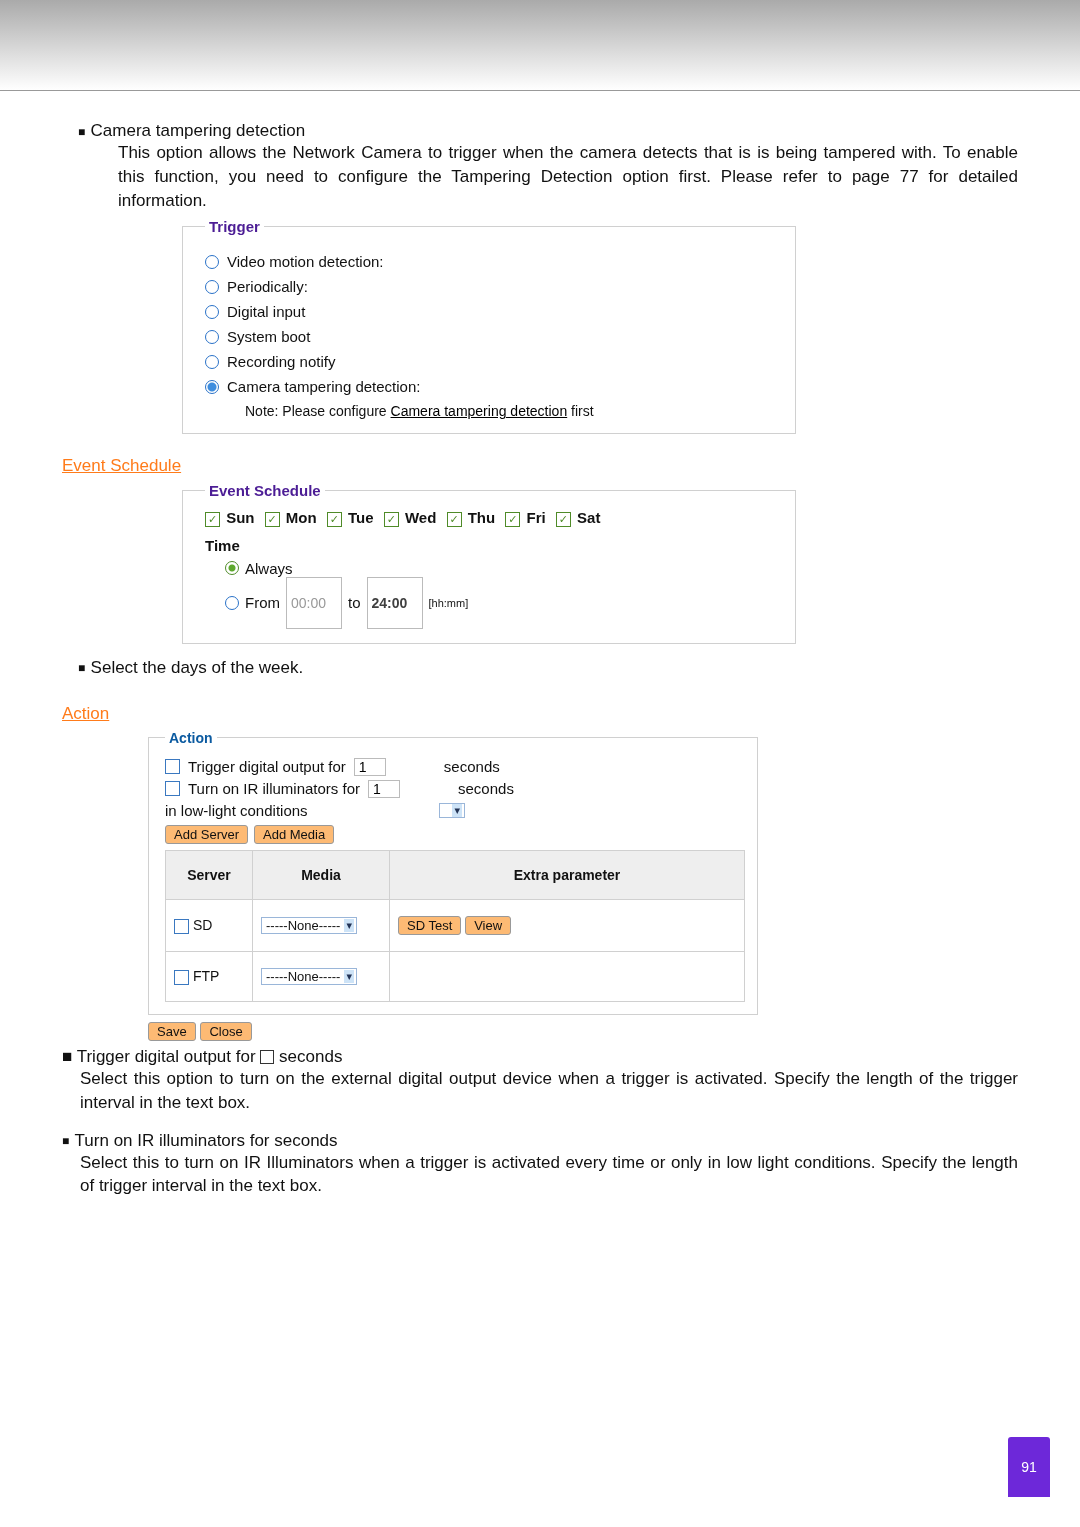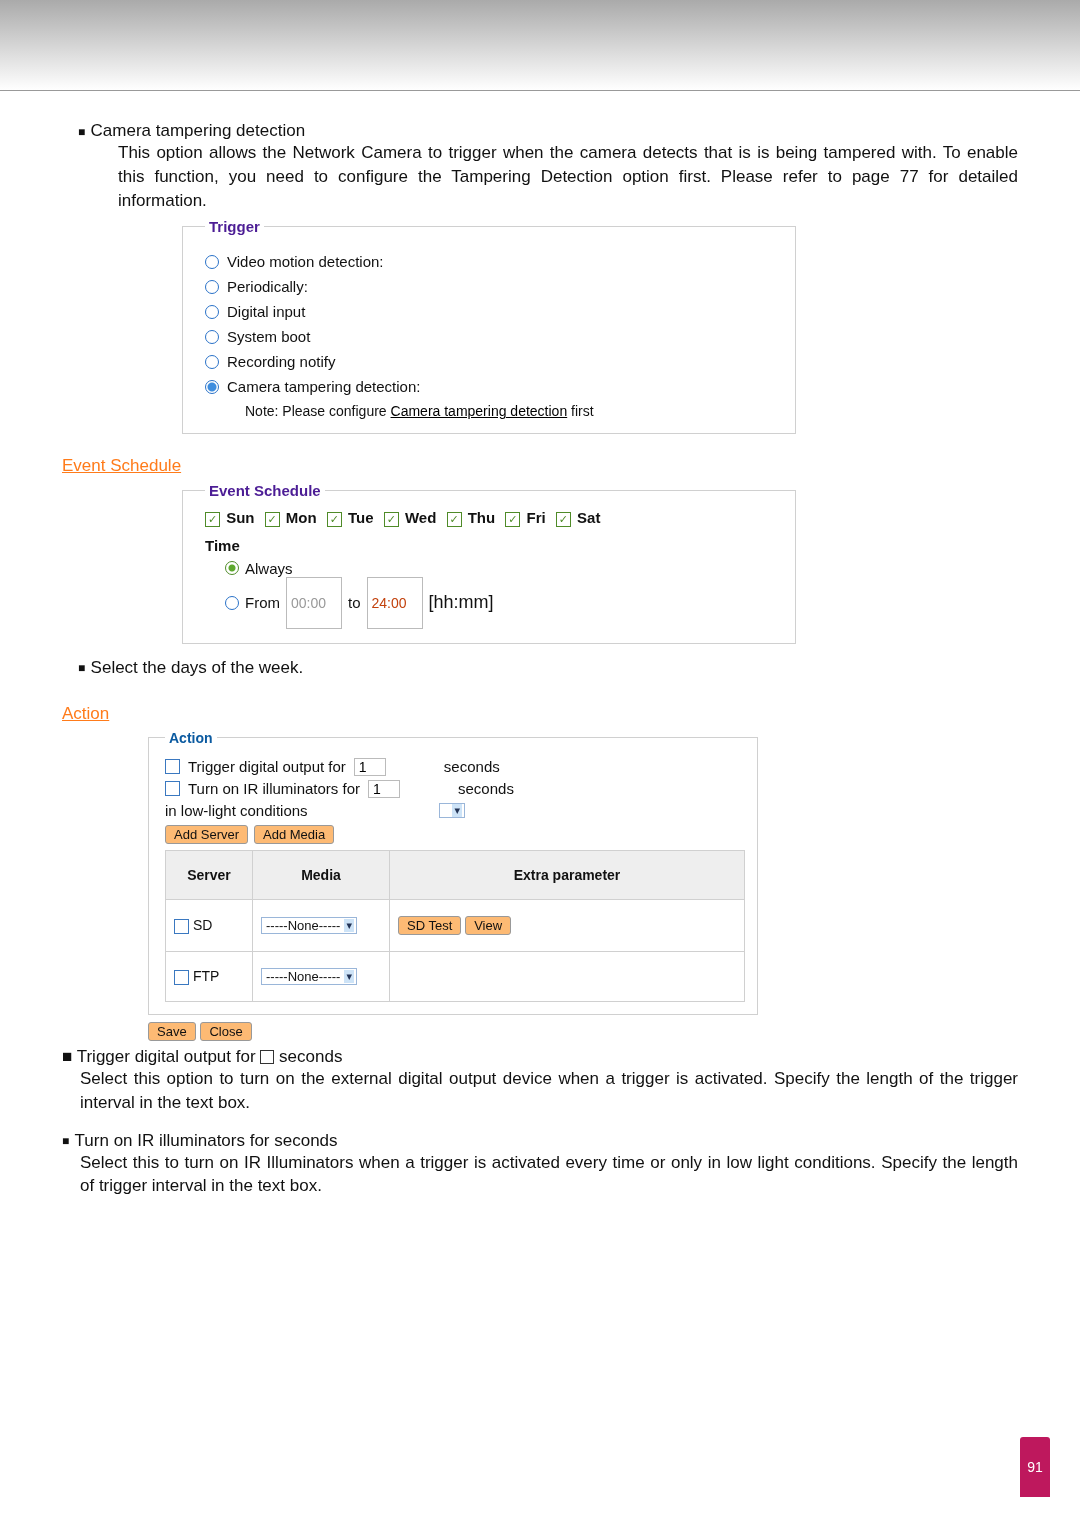--- a/index.html
+++ b/index.html
@@ -123,22 +123,22 @@
     font-size: 15px;
   }
   .txt-in {
     border: 1px solid #bbb;
     background: #fff;
     font-size: 14px;
     padding: 17px 4px;
     width: 46px;
     color: #999;
   }
-  .txt-in.green { color: #c2410c; }
-  .hhmm { font-size: 18px; }
+  .txt-in.green { color: #404040; font-weight: bold; }
+  .hhmm { font-size: 11px; }
   .action-field {
     border: 1px solid #d0d0d0;
     margin: 6px 0 6px 86px;
     width: 580px;
     padding: 8px 12px 12px 16px;
     font-size: 14px;
   }
   .action-field legend {
     color: #0b5aa0;
     font-weight: bold;
@@ -202,23 +202,23 @@
   .tiny-square {
     width: 12px; height: 12px;
     border: 1px solid #333;
     display: inline-block;
     vertical-align: middle;
   }
   .page-number {
     position: absolute;
     right: 30px;
     bottom: 30px;
-    background: #be185d;
+    background: #6d28d9;
     color: #fff;
-    width: 30px;
+    width: 42px;
     height: 60px;
     display: flex;
     align-items: center;
     justify-content: center;
     font-size: 14px;
     border-top-left-radius: 3px;
     border-top-right-radius: 3px;
   }
   .btn-group { margin: 6px 0 6px 86px; }
 </style>

